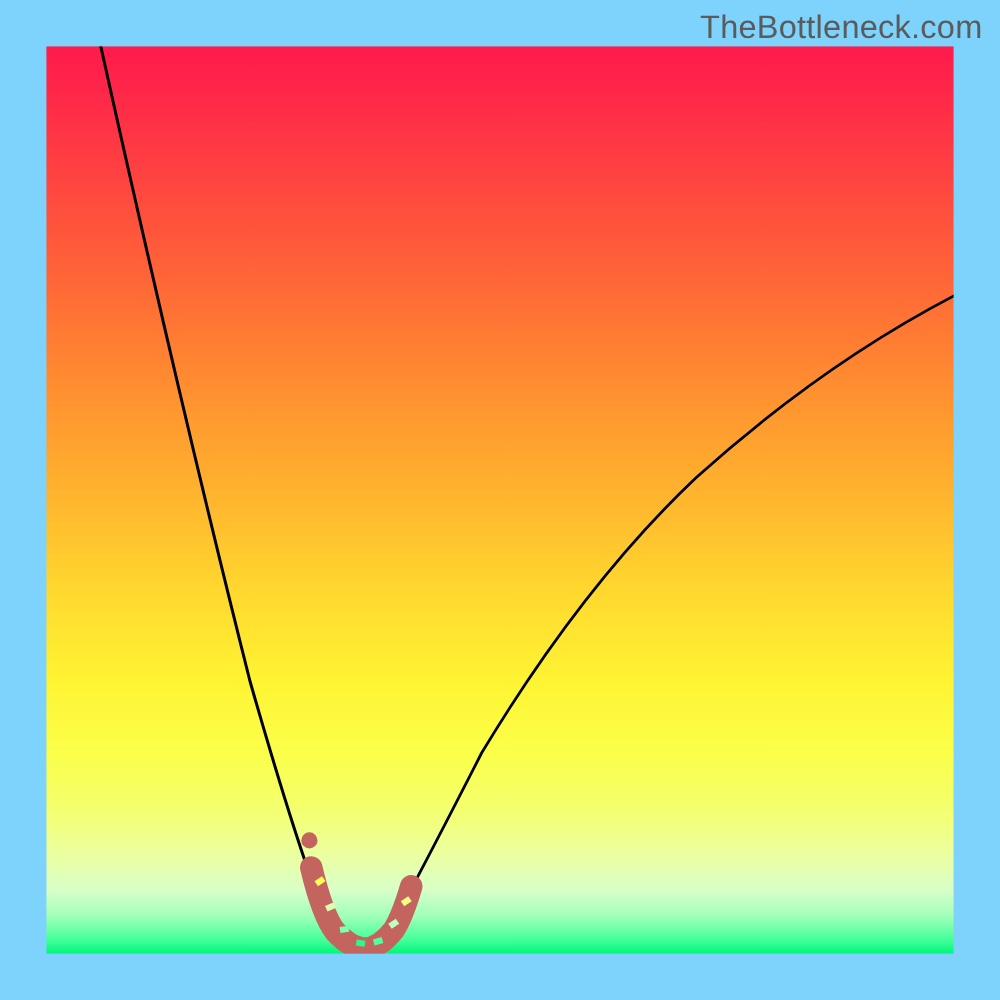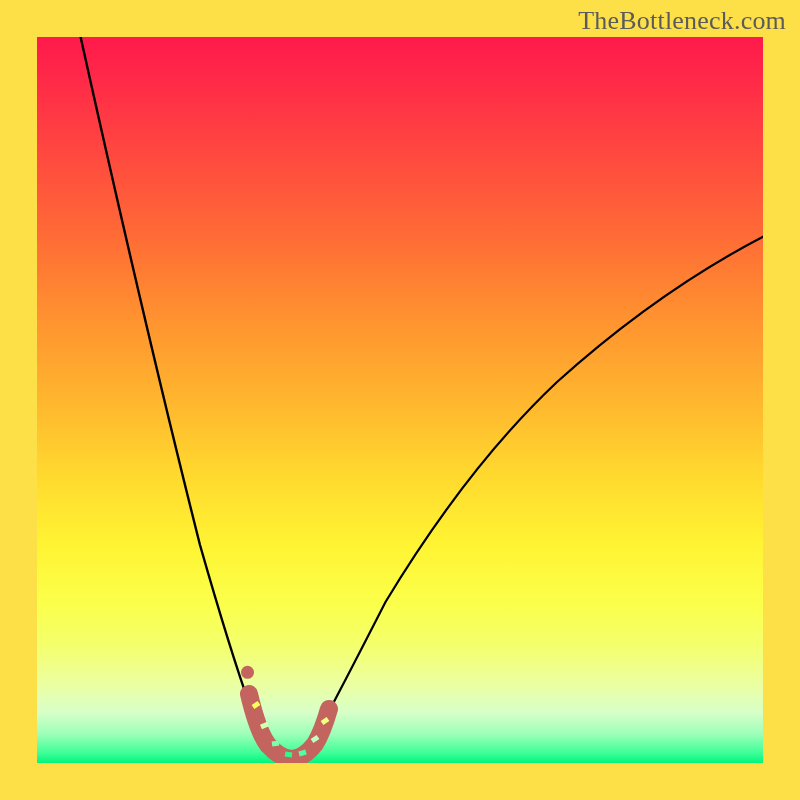--- a/index.html
+++ b/index.html
@@ -7,22 +7,21 @@
     padding: 0;
     width: 800px;
     height: 800px;
     background: #000;
     overflow: hidden;
     font-family: Arial, Helvetica, sans-serif;
   }
   .frame {
     position: absolute;
     inset: 0;
-    background: #fde047;
-    font-family: Liberation Serif, serif;
+    background: #7dd3fc;
   }
   .plot-area {
     position: absolute;
     left: 37px;
     top: 37px;
     width: 726px;
     height: 726px;
     overflow: hidden;
   }
   .gradient {

